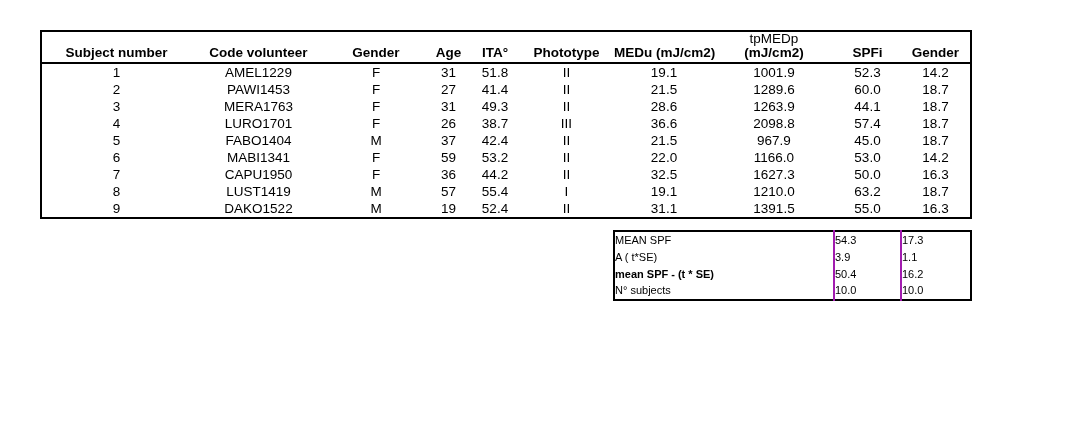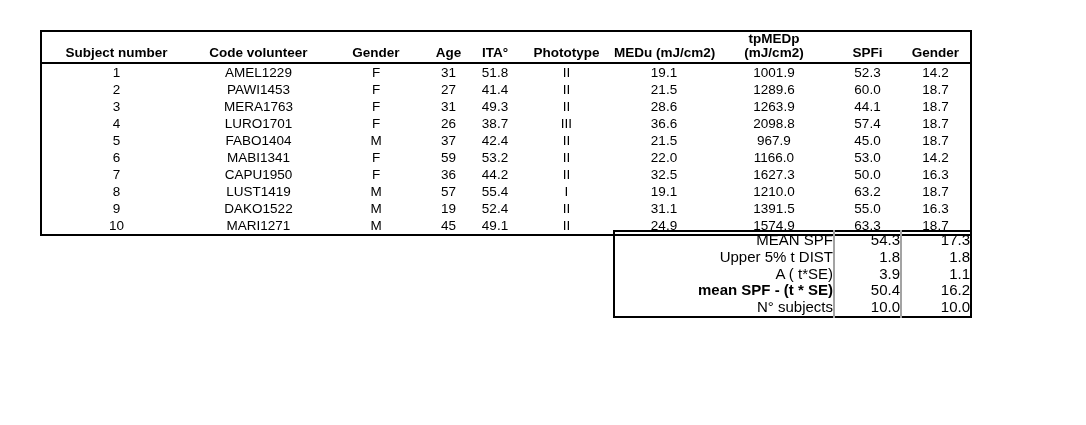--- a/index.html
+++ b/index.html
@@ -35,51 +35,51 @@
     text-align: center;
     vertical-align: bottom;
     padding: 0 0 3px 0;
     height: 27px;
     border-bottom: 2px solid #000000;
     white-space: nowrap;
     overflow: visible;
   }
   .subjects-table thead th .th-top {
     display: block;
-    font-weight: bold;
+    font-weight: normal;
     text-align: center;
   }
   .subjects-table tbody td {
     font-size: 13.5px;
     line-height: 17px;
     height: 17px;
     text-align: center;
     vertical-align: middle;
     padding: 0;
     white-space: nowrap;
   }
   
   .summary-table {
     position: absolute;
     left: 613px;
     top: 230px;
     width: 357px;
     border: 2px solid #000000;
   }
   .summary-table td {
-    font-size: 15px;
+    font-size: 11px;
     line-height: 16.75px;
     height: 16.75px;
-    text-align: right;
+    text-align: left;
     vertical-align: middle;
     padding: 0;
     white-space: nowrap;
   }
   .summary-table td.val {
-    border-left: 2px solid #a3a3a3;
+    border-left: 2px solid #a21caf;
   }
   .summary-table tr.bold td.lbl {
     font-weight: bold;
   }
 </style>
 </head>
 <body>
 
 <div class="screen">
 
@@ -212,53 +212,36 @@
           <td>DAKO1522</td>
           <td>M</td>
           <td>19</td>
           <td>52.4</td>
           <td>II</td>
           <td>31.1</td>
           <td>1391.5</td>
           <td>55.0</td>
           <td>16.3</td>
         </tr>
-        <tr>
-          <td>10</td>
-          <td>MARI1271</td>
-          <td>M</td>
-          <td>45</td>
-          <td>49.1</td>
-          <td>II</td>
-          <td>24.9</td>
-          <td>1574.9</td>
-          <td>63.3</td>
-          <td>18.7</td>
-        </tr>
       </tbody>
   </table>
 
   <table class="summary-table">
     <colgroup>
       <col style="width:220px">
       <col style="width:67px">
       <col style="width:70px">
     </colgroup>
     <tbody>
         <tr>
           <td class="lbl">MEAN SPF</td>
           <td class="val">54.3</td>
           <td class="val">17.3</td>
         </tr>
         <tr>
-          <td class="lbl">Upper 5% t DIST</td>
-          <td class="val">1.8</td>
-          <td class="val">1.8</td>
-        </tr>
-        <tr>
           <td class="lbl">A ( t*SE)</td>
           <td class="val">3.9</td>
           <td class="val">1.1</td>
         </tr>
         <tr class="bold">
           <td class="lbl">mean SPF - (t * SE)</td>
           <td class="val">50.4</td>
           <td class="val">16.2</td>
         </tr>
         <tr>

